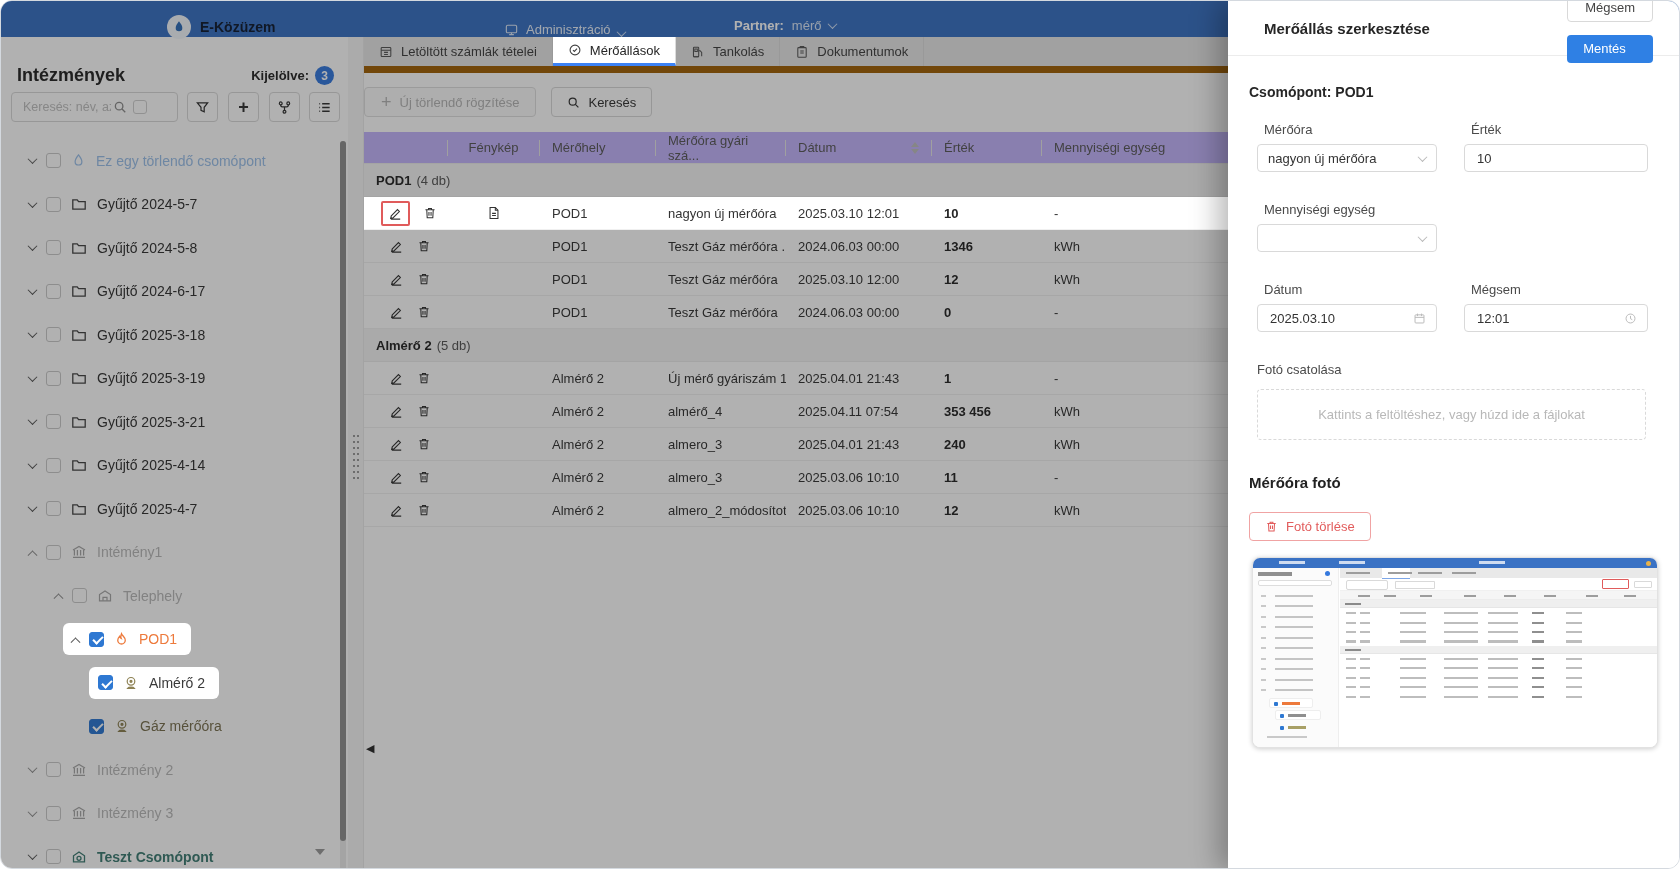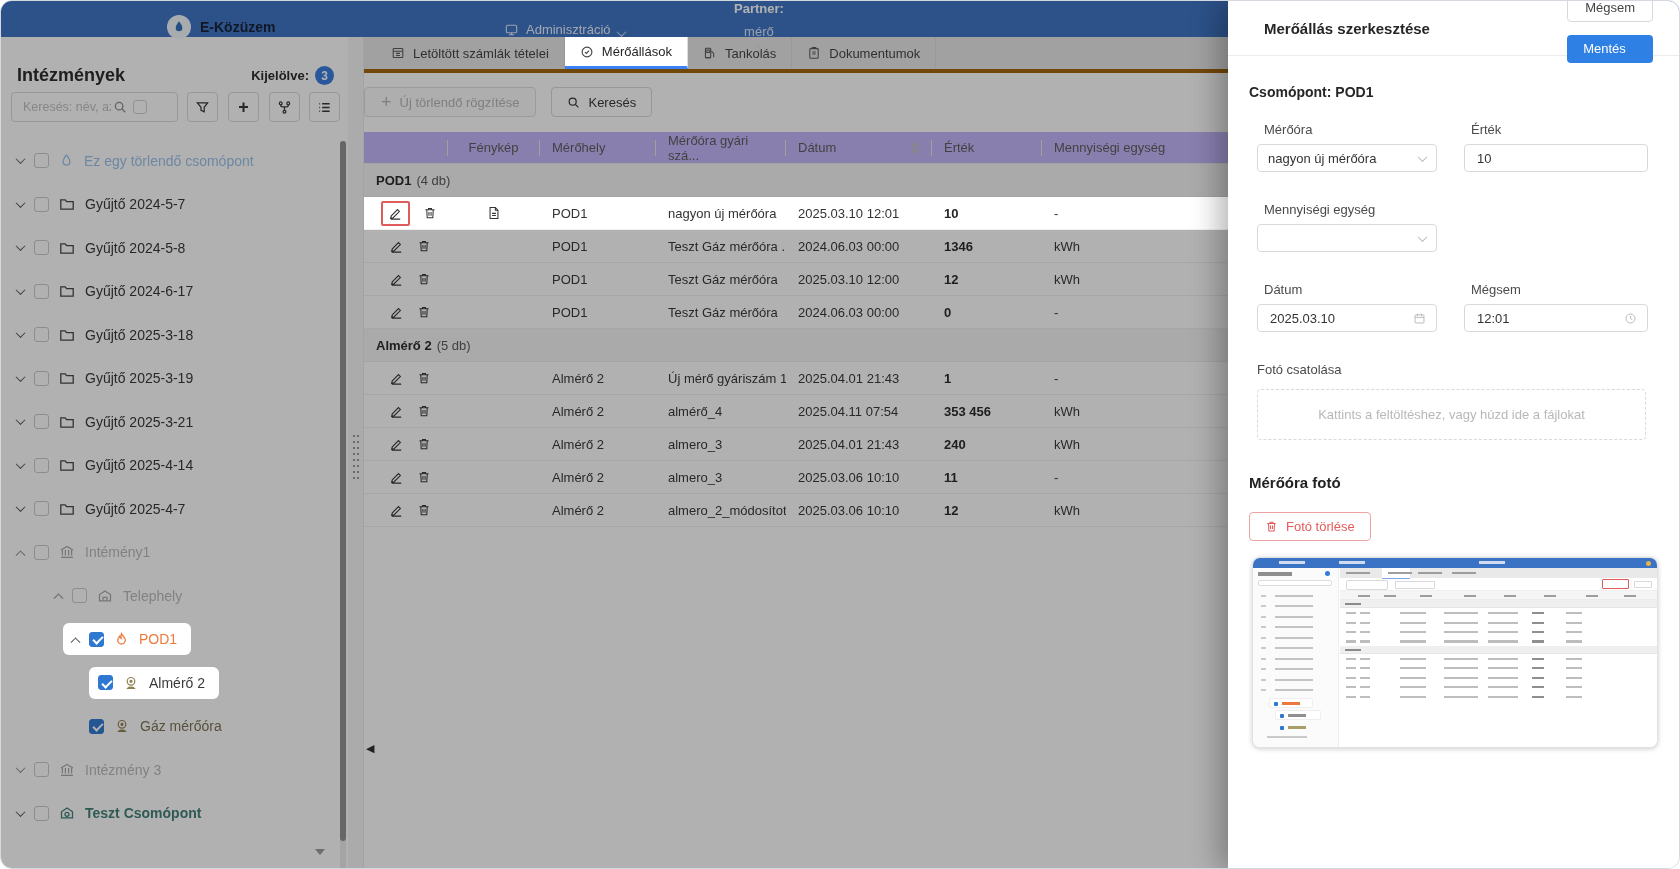--- a/index.html
+++ b/index.html
@@ -6,21 +6,21 @@
   *{box-sizing:border-box;}
   .window{position:relative;width:1680px;height:869px;background:#fff;border-radius:12px;overflow:hidden;
     border:1px solid #d4d9df;font-family:"Liberation Sans",sans-serif;font-size:13px;color:#333;}
 
   
   .topbar{position:absolute;left:0;top:0;width:100%;height:36px;background:#3a72c4;z-index:10;}
   .logo-wrap{position:absolute;left:166px;top:6px;display:flex;align-items:center;gap:9px;margin-top:8px;}
   .logo-circle{width:24px;height:24px;border-radius:50%;background:#f4f8fd;display:flex;align-items:center;justify-content:center;}
   .app-name{font-weight:bold;font-size:14px;color:#101c30;}
   .admin-nav{position:absolute;left:503px;top:0;height:36px;display:flex;align-items:flex-end;gap:7px;color:#e8f0fb;font-size:13px;}
-  .partner{position:absolute;left:733px;top:0;height:48px;display:flex;align-items:center;gap:8px;font-size:13px;flex-direction:column;}
+  .partner{position:absolute;left:733px;top:0;height:48px;display:flex;align-items:center;gap:8px;font-size:13px;}
   .partner b{color:#fff;}
   .partner span{color:#d8e5f6;}
   .chev{display:inline-block;width:7px;height:7px;border-right:1.6px solid currentColor;border-bottom:1.6px solid currentColor;transform:rotate(45deg) translate(-1px,-1px);}
   .chev.up{transform:rotate(-135deg) translate(-2px,-2px);}
   .chev.white{color:#cfdff5;}
 
   
   .sidebar{position:absolute;left:0;top:48px;width:347px;height:833px;background:#fff;}
   .sb-head{display:flex;align-items:center;padding:16px 14px 0 16px;}
   .sb-title{font-size:18px;font-weight:bold;color:#262626;}
@@ -30,21 +30,21 @@
   .search-wrap{position:absolute;left:10px;top:1px;width:167px;height:30px;border:1px solid #d9d9d9;border-radius:4px;background:#fff;display:flex;align-items:center;padding:0 6px 0 9px;}
   .search-wrap input{border:none;outline:none;width:92px;font-size:12.5px;color:#333;font-family:"Liberation Sans",sans-serif;background:transparent;}
   .search-wrap input::placeholder{color:#c0c0c0;}
   .mini-cb{width:14px;height:14px;border:1px solid #d0d0d0;border-radius:3px;background:#fff;margin-left:6px;}
   .sq-btn{position:absolute;top:1px;width:31px;height:30px;border:1px solid #d9d9d9;border-radius:4px;background:#fff;display:flex;align-items:center;justify-content:center;color:#444;}
   .sq-btn.b1{left:186px;} .sq-btn.b2{left:227px;} .sq-btn.b3{left:268px;} .sq-btn.b4{left:308px;}
   .plus-glyph{font-size:18px;line-height:1;color:#333;font-weight:bold;}
 
   .tree{position:absolute;left:0;top:90px;width:338px;height:743px;overflow:hidden;}
   .titem{height:43.5px;display:flex;align-items:center;gap:10px;font-size:14px;color:#333;}
-  .lv0{padding-left:16px;} .lv1{padding-left:54px;} .lv2{padding-left:62px;} .lv3{padding-left:88px;}
+  .lv0{padding-left:28px;} .lv1{padding-left:54px;} .lv2{padding-left:62px;} .lv3{padding-left:88px;}
   .titem .chev{color:#555;}
   .muted{color:#b9b9b9;}
   .muted .chev{color:#8f8f8f;}
   .lightblue{color:#9cc0ea;}
   .olive-text{color:#7a7150;}
   .teal-text{color:#3e7d74;font-weight:bold;}
   .orange-text{color:#ed7a3c;}
   .dark-text{color:#3a3a3a;}
   .cb{width:15px;height:15px;border:1px solid #c9c9c9;border-radius:3px;background:#fff;flex:0 0 auto;}
   .cb.checked{background:#2e78d2;border-color:#2e78d2;position:relative;}
@@ -54,21 +54,21 @@
   .sb-scroll .thumb{position:absolute;left:0;top:0;width:6px;height:700px;background:#8f8f8f;border-radius:3px;}
   .tree-caret{position:absolute;left:314px;top:800px;width:0;height:0;border-left:5px solid transparent;border-right:5px solid transparent;border-top:6px solid #9a9a9a;}
 
   
   .main{position:absolute;left:347px;top:36px;width:880px;height:833px;background:#fff;}
   .gutter{position:absolute;left:0;top:0;width:16px;height:833px;background:#f7f7f7;border-right:1px solid #ebebeb;}
   .gutter-dots{position:absolute;left:4px;top:396px;width:8px;height:46px;
     background-image:radial-gradient(circle,#9a9a9a 1px,transparent 1.2px);background-size:4px 6px;}
   .hscroll-arrow{position:absolute;left:18px;top:705px;font-size:11px;color:#2b2b2b;}
 
-  .tabbar{position:absolute;left:12px;top:0;width:880px;height:36px;background:#e7e7e7;border-bottom:4px solid #a16207;display:flex;align-items:stretch;padding-left:16px;}
+  .tabbar{position:absolute;left:0;top:0;width:880px;height:36px;background:#e7e7e7;border-bottom:7px solid #a16207;display:flex;align-items:stretch;padding-left:16px;}
   .tab{display:flex;align-items:center;gap:8px;padding:0 15px;font-size:13px;color:#3f3f3f;border-right:1px solid #dcdcdc;}
   .tab.active{background:#fff;border-bottom:3px solid #3b82f6;position:relative;z-index:60;color:#262626;}
   .tab .ticon{color:#555;}
 
   .ctl-row{position:absolute;left:16px;top:50px;display:flex;gap:15px;}
   .btn-disabled{height:30px;border:1px solid #dedede;border-radius:4px;background:#fbfbfb;color:#b5b5b5;display:flex;align-items:center;gap:8px;padding:0 16px;font-size:13px;}
   .btn-plain{height:30px;border:1px solid #d9d9d9;border-radius:4px;background:#fff;color:#333;display:flex;align-items:center;gap:8px;padding:0 15px;font-size:13px;}
 
   .tbl{position:absolute;left:16px;top:95px;width:864px;}
   .trow,.thead{display:grid;grid-template-columns:84px 92px 116px 130px 146px 110px 1fr;align-items:center;}
@@ -399,20 +399,30 @@
       </div>
 
       <div class="titem lv0 muted">
         <i class="chev"></i>
         <span class="cb"></span>
         <span class="ic">
             <svg width="16" height="16" viewBox="0 0 16 16" fill="none" stroke="#a8a8a8" stroke-width="1.2">
               <path d="M2 6l6-3.6L14 6M3.4 6v5.4M6.4 6v5.4M9.6 6v5.4M12.6 6v5.4M2 13.3h12"></path>
             </svg>
           </span>
+        <span>Intézmény 2</span>
+      </div>
+      <div class="titem lv0 muted">
+        <i class="chev"></i>
+        <span class="cb"></span>
+        <span class="ic">
+            <svg width="16" height="16" viewBox="0 0 16 16" fill="none" stroke="#a8a8a8" stroke-width="1.2">
+              <path d="M2 6l6-3.6L14 6M3.4 6v5.4M6.4 6v5.4M9.6 6v5.4M12.6 6v5.4M2 13.3h12"></path>
+            </svg>
+          </span>
         <span>Intézmény 3</span>
       </div>
       <div class="titem lv0">
         <i class="chev"></i>
         <span class="cb"></span>
         <span class="ic">
             <svg width="16" height="16" viewBox="0 0 16 16" fill="none" stroke="#3e7d74" stroke-width="1.3">
               <path d="M2.5 12.8V6.8L8 3l5.5 3.8v6z"></path>
               <circle cx="8" cy="9.3" r="2"></circle>
             </svg>

